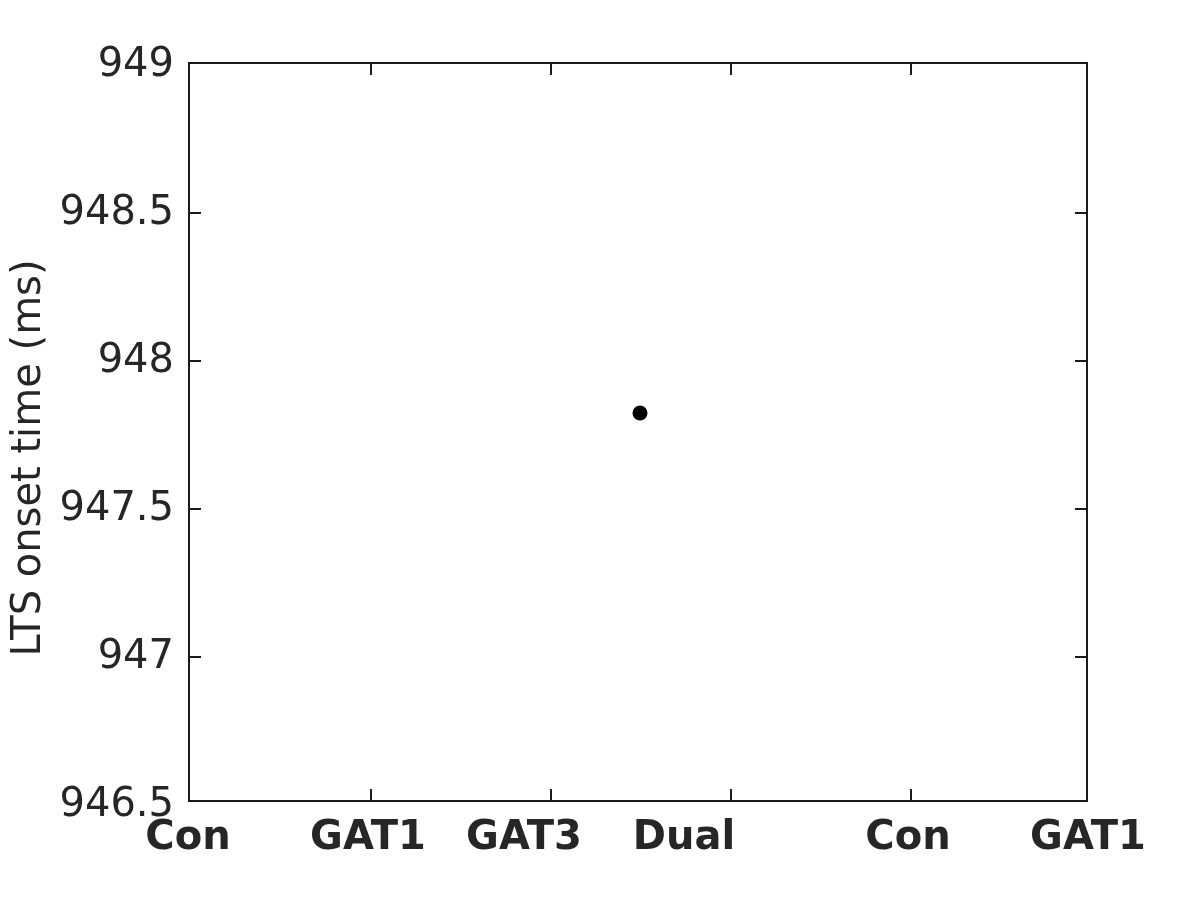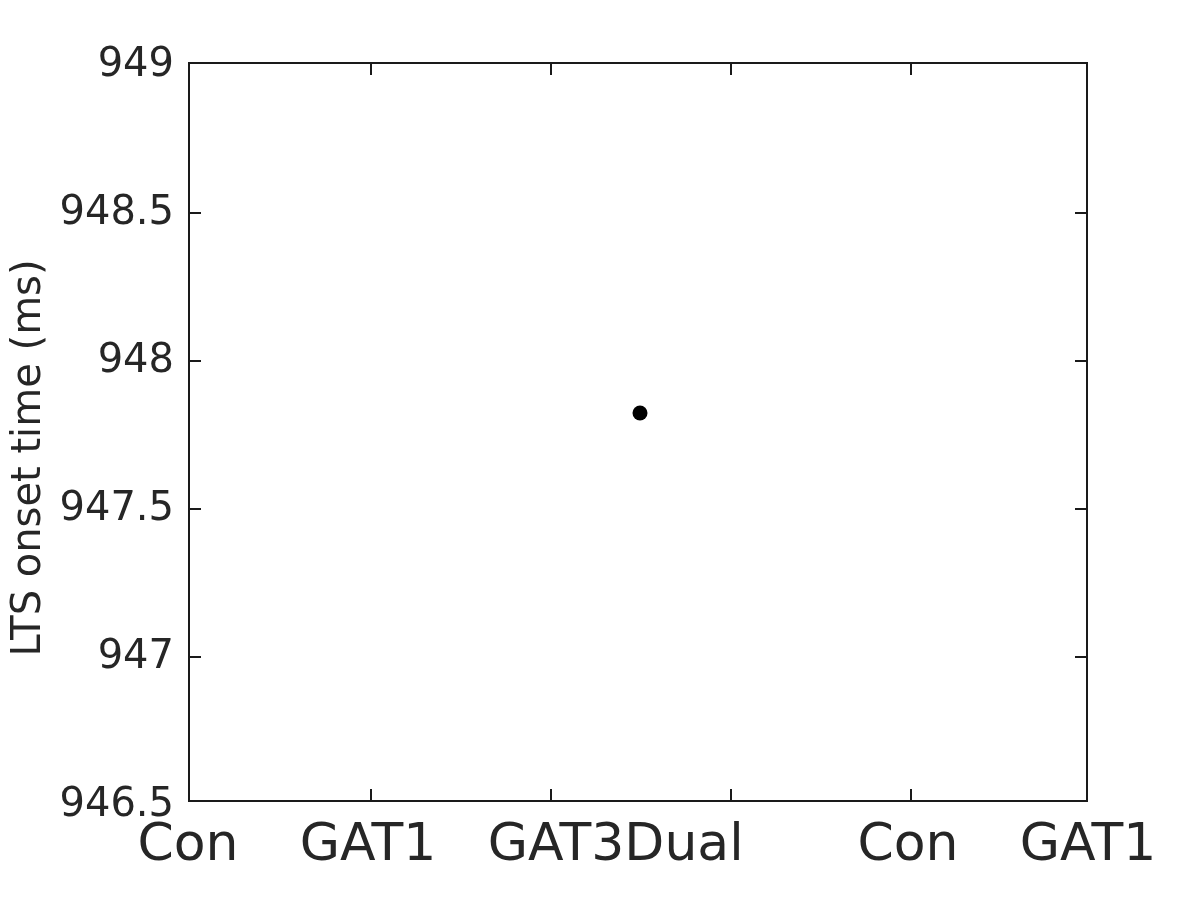--- a/index.html
+++ b/index.html
@@ -80,24 +80,25 @@
     white-space: nowrap;
     padding-right: 14px;
     box-sizing: border-box;
     transform: translateY(-50%);
   }
   .xtick-label {
     position: absolute;
     top: 812px;
     width: 260px;
     text-align: center;
-    font-size: 52px;
+    font-size: 40px;
     color: #262626;
     white-space: nowrap;
     transform: translateX(-130px);
+    font-weight: bold;
   }
   
   .datapoint {
     position: absolute;
     width: 15px;
     height: 15px;
     border-radius: 50%;
     background: #000000;
     transform: translate(-50%, -50%);
   }
@@ -140,19 +141,19 @@
         <div class="xtick-mark top" style="left: 720px;"></div>
       </div>
     <div id="datapoints">
         <div class="datapoint" style="left: 450px; top: 349.28px; background: rgb(0, 0, 0);"></div>
       </div>
   </div>
 
   <div id="xtick-labels">
       <div class="xtick-label" style="left: 188px;">Con</div>
       <div class="xtick-label" style="left: 368px;">GAT1</div>
-      <div class="xtick-label" style="left: 556px;">GAT3</div>
+      <div class="xtick-label" style="left: 524px;">GAT3</div>
       <div class="xtick-label" style="left: 684px;">Dual</div>
       <div class="xtick-label" style="left: 908px;">Con</div>
       <div class="xtick-label" style="left: 1088px;">GAT1</div>
     </div>
 
 </div>
 
 </body></html>

